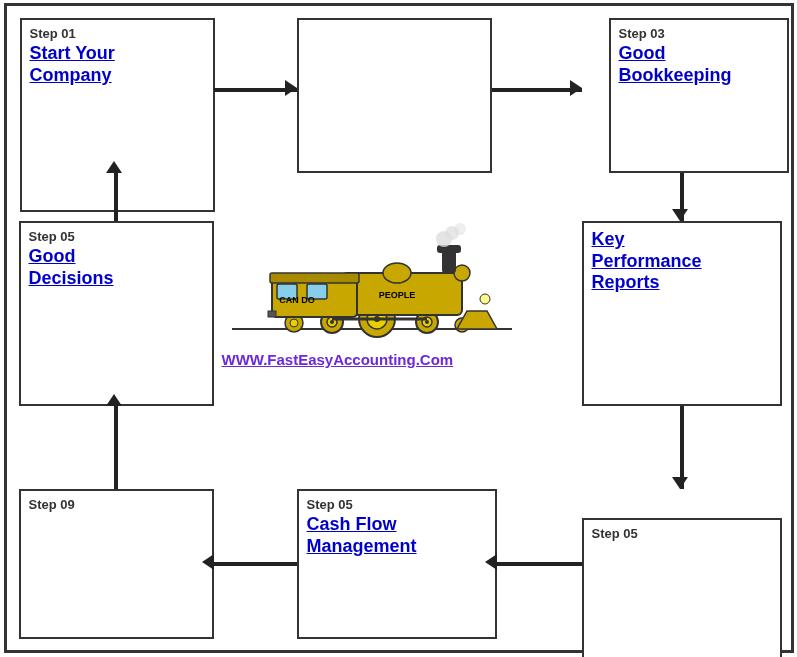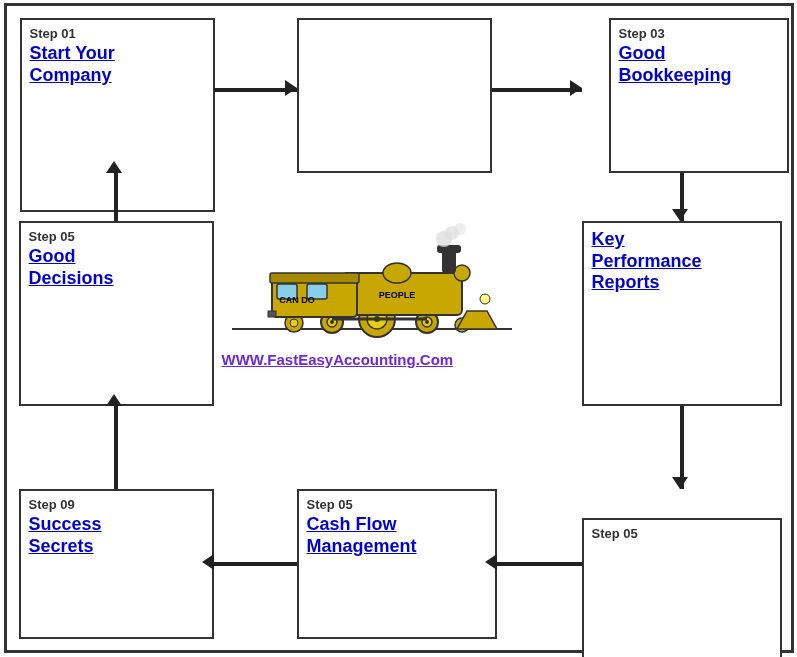--- a/index.html
+++ b/index.html
@@ -130,21 +130,20 @@
     <span class="step-label">Step 05</span>
   </div>
 
   <div class="step-box" style="left:290px; top:483px; width:200px; height:150px;">
     <span class="step-label">Step 05</span>
     <div class="step-title">Cash Flow<br>Management</div>
   </div>
 
   <div class="step-box" style="left:12px; top:483px; width:195px; height:150px;">
     <span class="step-label">Step 09</span>
-    <div class="step-title">Success<br>Secrets</div>
   </div>
 
   <div class="step-box" style="left:12px; top:215px; width:195px; height:185px;">
     <span class="step-label">Step 05</span>
     <div class="step-title">Good<br>Decisions</div>
   </div>
 
   <div class="arrow arrow-h" style="left:207px; top:82px; width:83px;"></div>
   <div class="arrowhead ah-right" style="position:absolute; left:278px; top:74px;"></div>
 

